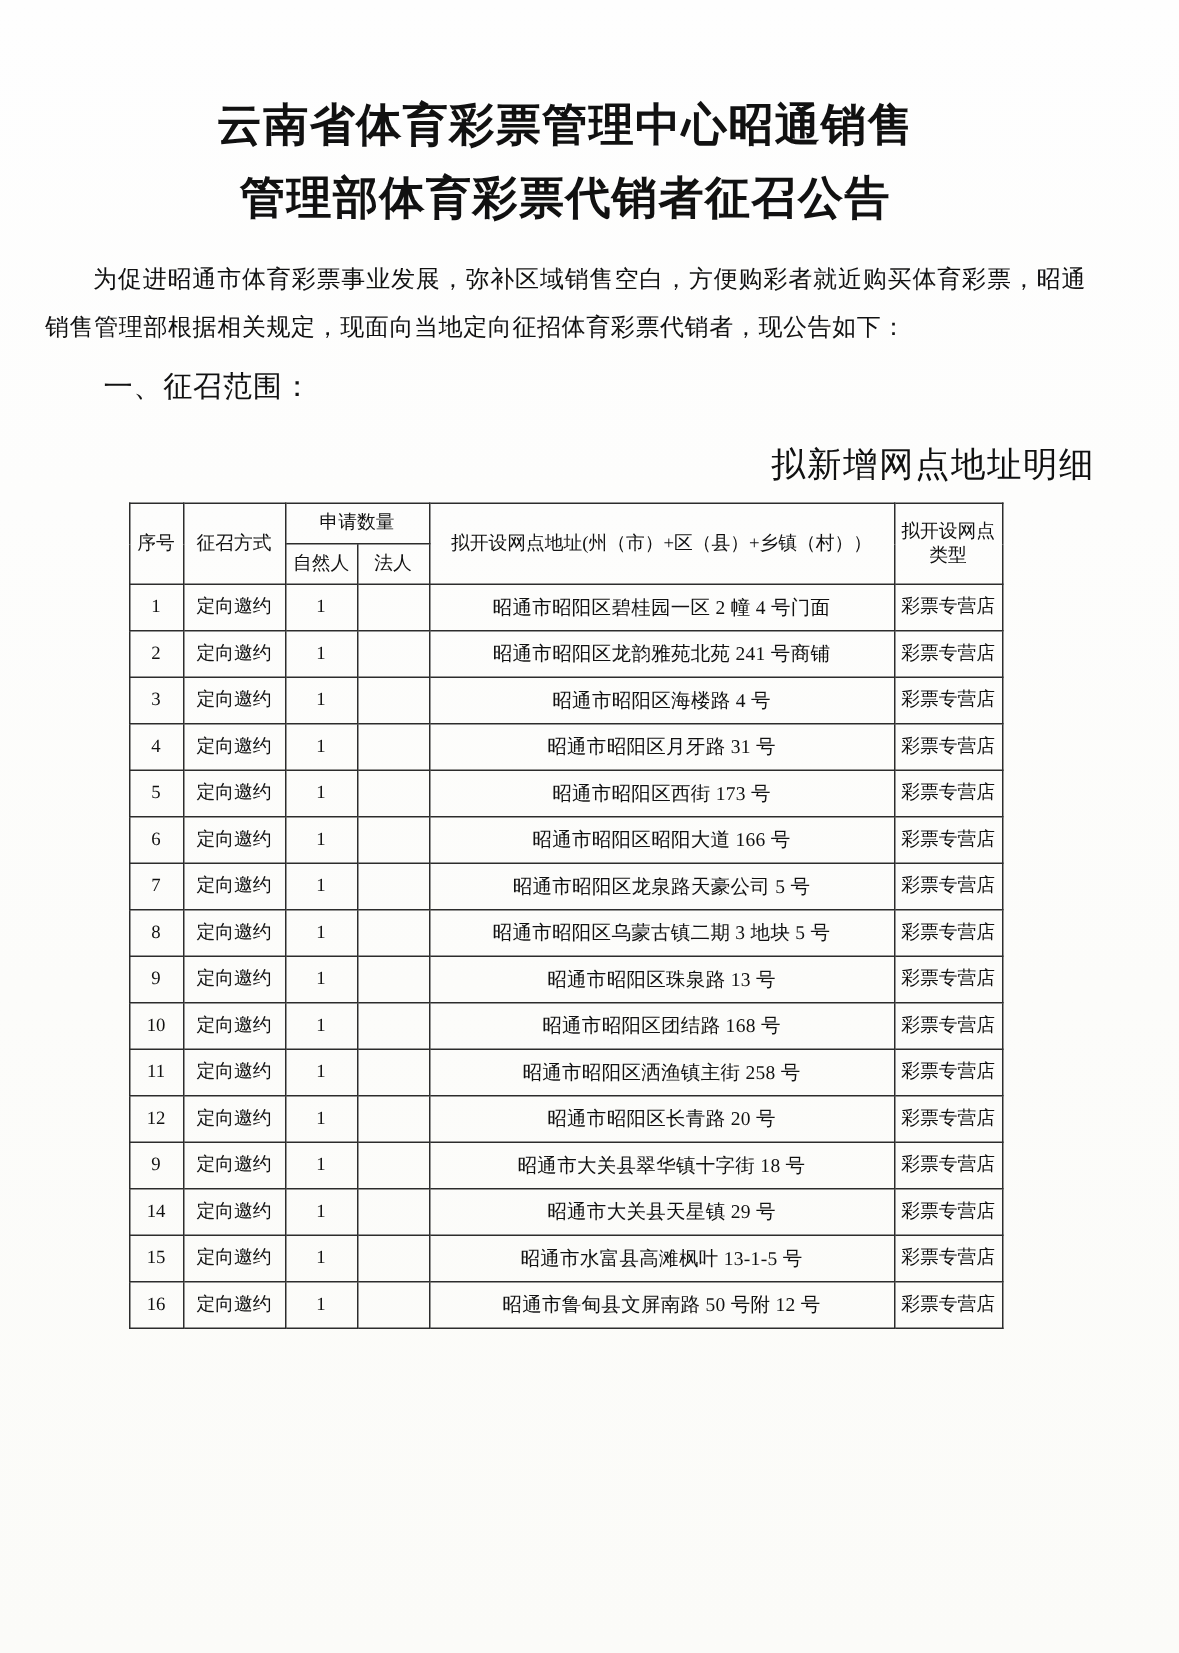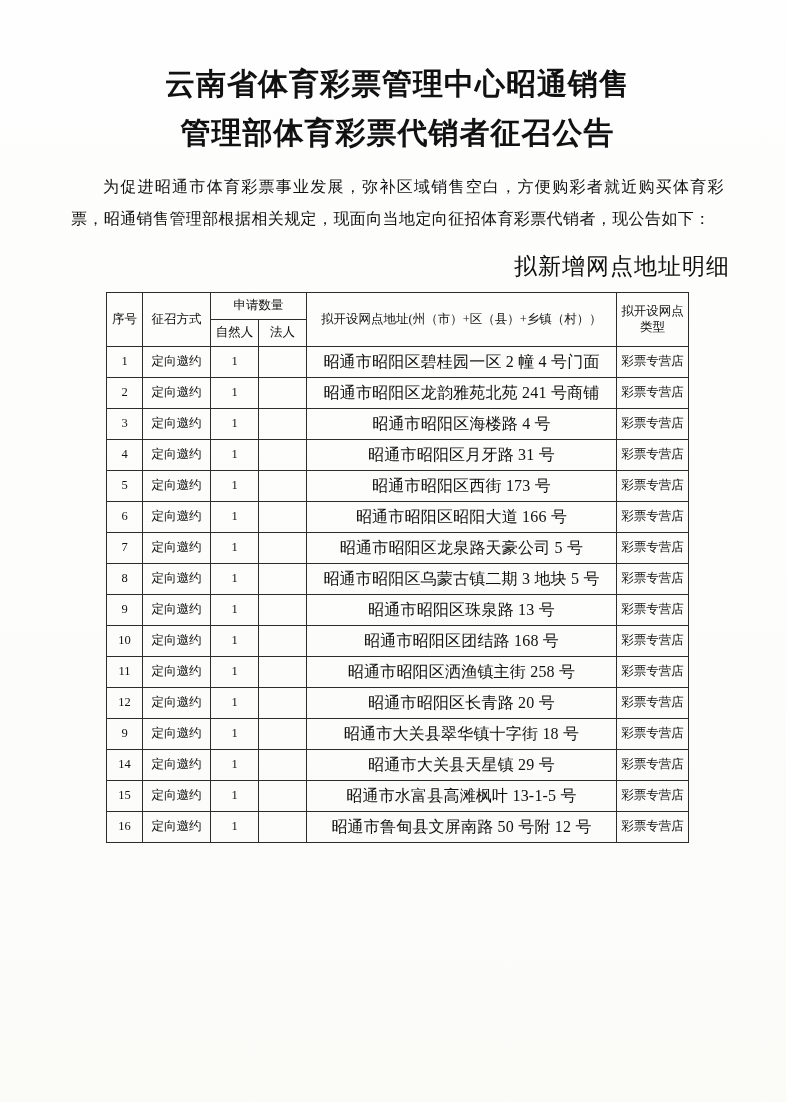--- a/index.html
+++ b/index.html
@@ -12,21 +12,21 @@
     background: #fdfdfb;
     font-family: "Liberation Serif", "DejaVu Serif", serif;
     color: #111;
     overflow: hidden;
   }
   .page {
     position: relative;
     width: 786px;
     height: 1102px;
     box-sizing: border-box;
-    padding: 60px 56px 20px 65px;
+    padding: 60px 56px 20px 24px;
     background: linear-gradient(180deg, #fefefe 0%, #fcfcfa 60%, #fbfbf8 100%);
   }
   .doc-title {
     text-align: center;
     font-size: 30px;
     font-weight: bold;
     line-height: 1.62;
     letter-spacing: 1px;
     margin: 0 10px;
     font-family: "Liberation Serif", "DejaVu Serif", serif;
@@ -80,21 +80,21 @@
     height: 26px;
   }
   .c-seq   { width: 36px; }
   .c-way   { width: 68px; }
   .c-nat   { width: 48px; }
   .c-legal { width: 48px; }
   .c-addr  { width: 310px; }
   .c-type  { width: 72px; }
   td.addr-cell {
     text-align: center;
-    font-size: 16px;
+    font-size: 13px;
     padding: 0 4px;
     letter-spacing: 0.2px;
   }
   td.type-cell { font-size: 12.5px; }
   .hdr-amount { font-size: 12.5px; }
   .hdr-addr { font-size: 12px; padding: 0 3px; margin-left: 44px; }
   .hdr-type { font-size: 12px; line-height: 1.35; }
   .hdr-tall { height: 56px; }
 </style>
 </head>
@@ -102,20 +102,21 @@
 
 <div class="page">
 
   <div class="doc-title">
     <span class="line">云南省体育彩票管理中心昭通销售</span>
     <span class="line">管理部体育彩票代销者征召公告</span>
   </div>
 
   <p class="para">为促进昭通市体育彩票事业发展，弥补区域销售空白，方便购彩者就近购买体育彩票，昭通销售管理部根据相关规定，现面向当地定向征招体育彩票代销者，现公告如下：</p>
 
+  <p class="section-head">一、征召范围：</p>
 
   <div class="table-title">拟新增网点地址明细</div>
 
   <table class="grid">
     <colgroup>
       <col class="c-seq">
         <col class="c-way">
         <col class="c-nat">
         <col class="c-legal">
         <col class="c-addr">

